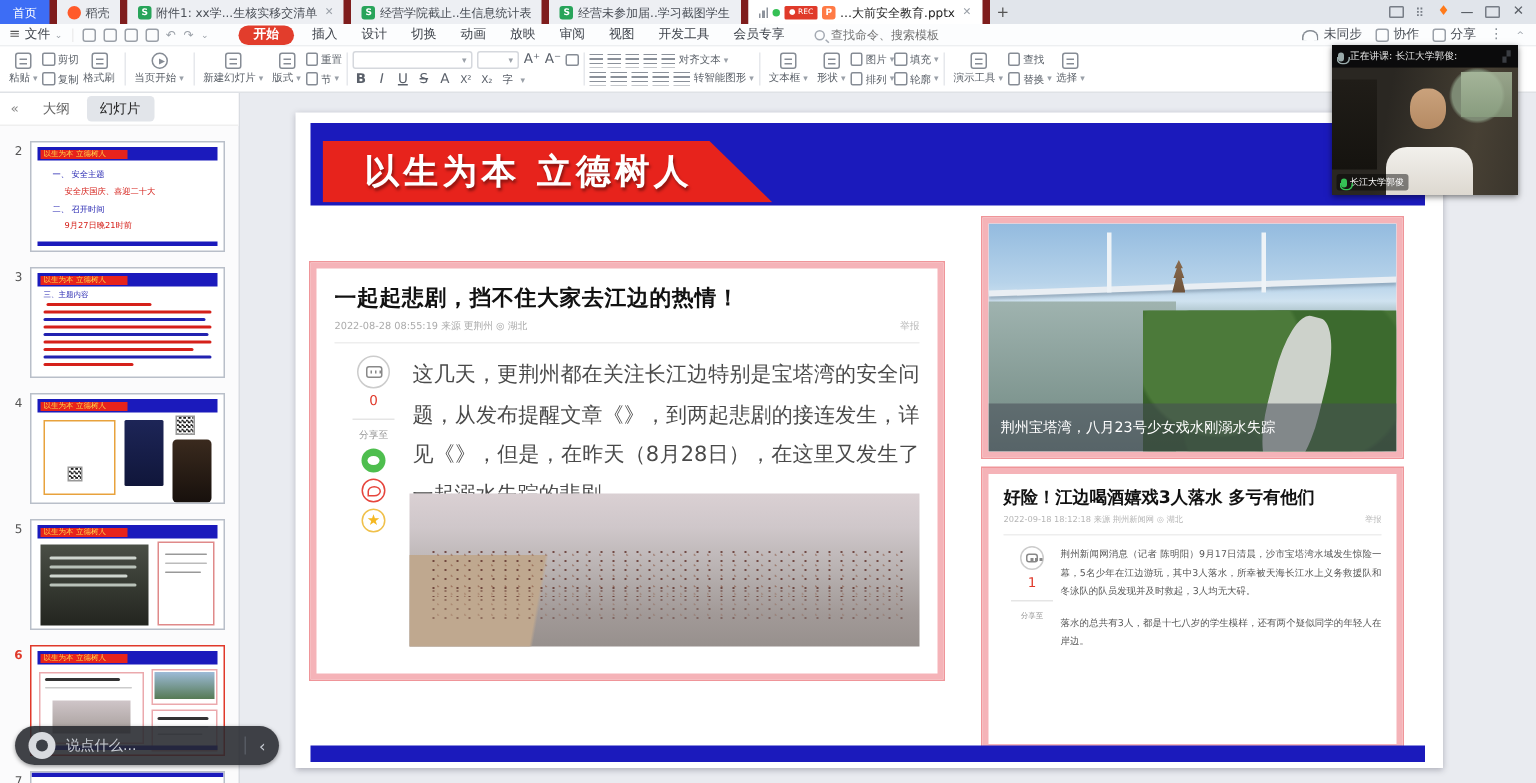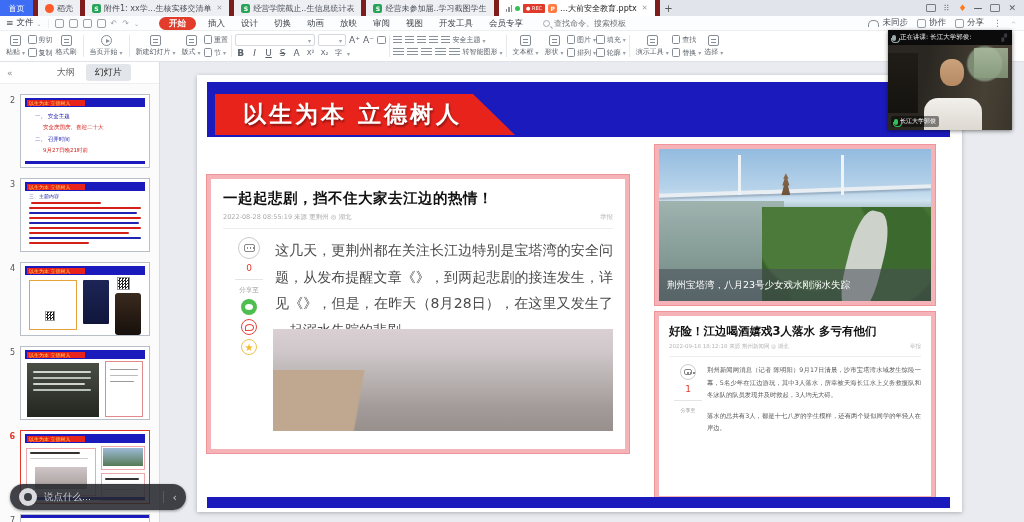--- a/index.html
+++ b/index.html
@@ -82,21 +82,21 @@
   .alg{width:11px;height:9px;background:
        repeating-linear-gradient(#8b919a 0 1px,transparent 1px 3px)}
   .alg.c{width:9px}
 
   
   .lpanel{position:absolute;top:62px;left:0;width:160px;bottom:0;background:#fbfbfc;
           border-right:1px solid #d9dce1}
   .lphead{height:22px;display:flex;align-items:center;font-size:9px;color:#555;
           border-bottom:1px solid #efefef;background:#fff}
   .collapse{padding:0 7px;color:#888}
-  .ltabs{flex:1;display:flex;justify-content:center;gap:2px}
+  .ltabs{flex:1;display:flex;justify-content:flex-start;gap:2px}
   .ltab{padding:2px 9px;border-radius:3px;color:#666}
   .ltab.active{background:#e2e5ea;color:#222}
   .trow{position:absolute;left:0;width:160px;height:76px}
   .tnum{position:absolute;left:2px;top:2px;width:13px;text-align:right;font-size:8px;color:#555}
   .tnum.sel{color:#e0392a;font-weight:bold}
   .thumb{position:absolute;left:20px;top:0;width:130px;height:74px;background:#fff;
          border:1px solid #b9bfc9;overflow:hidden}
   .thumb.sel{border-color:#e0392a}
   .th-bar{position:absolute;left:4px;top:3px;right:4px;height:9px;background:#1b1abc}
   .th-chip{position:absolute;left:2px;top:1.5px;width:58px;height:6px;background:#e7231c;
@@ -404,21 +404,21 @@
     </div>
     <div class="vdiv"></div>
     <div class="fgroup">
       <div class="frow">
         <span class="alg c"></span>
         <span class="alg c"></span>
         <span class="alg c"></span>
         <span class="alg c"></span>
         <span class="alg c"></span>
         <span class="sbtn">
-          <span>安全主题</span>
+          <span>对齐文本</span>
             <span class="caret">▾</span>
           </span>
       </div>
       <div class="frow">
         <span class="alg"></span>
         <span class="alg"></span>
         <span class="alg"></span>
         <span class="alg"></span>
         <span class="alg"></span>
         <span class="sbtn">

